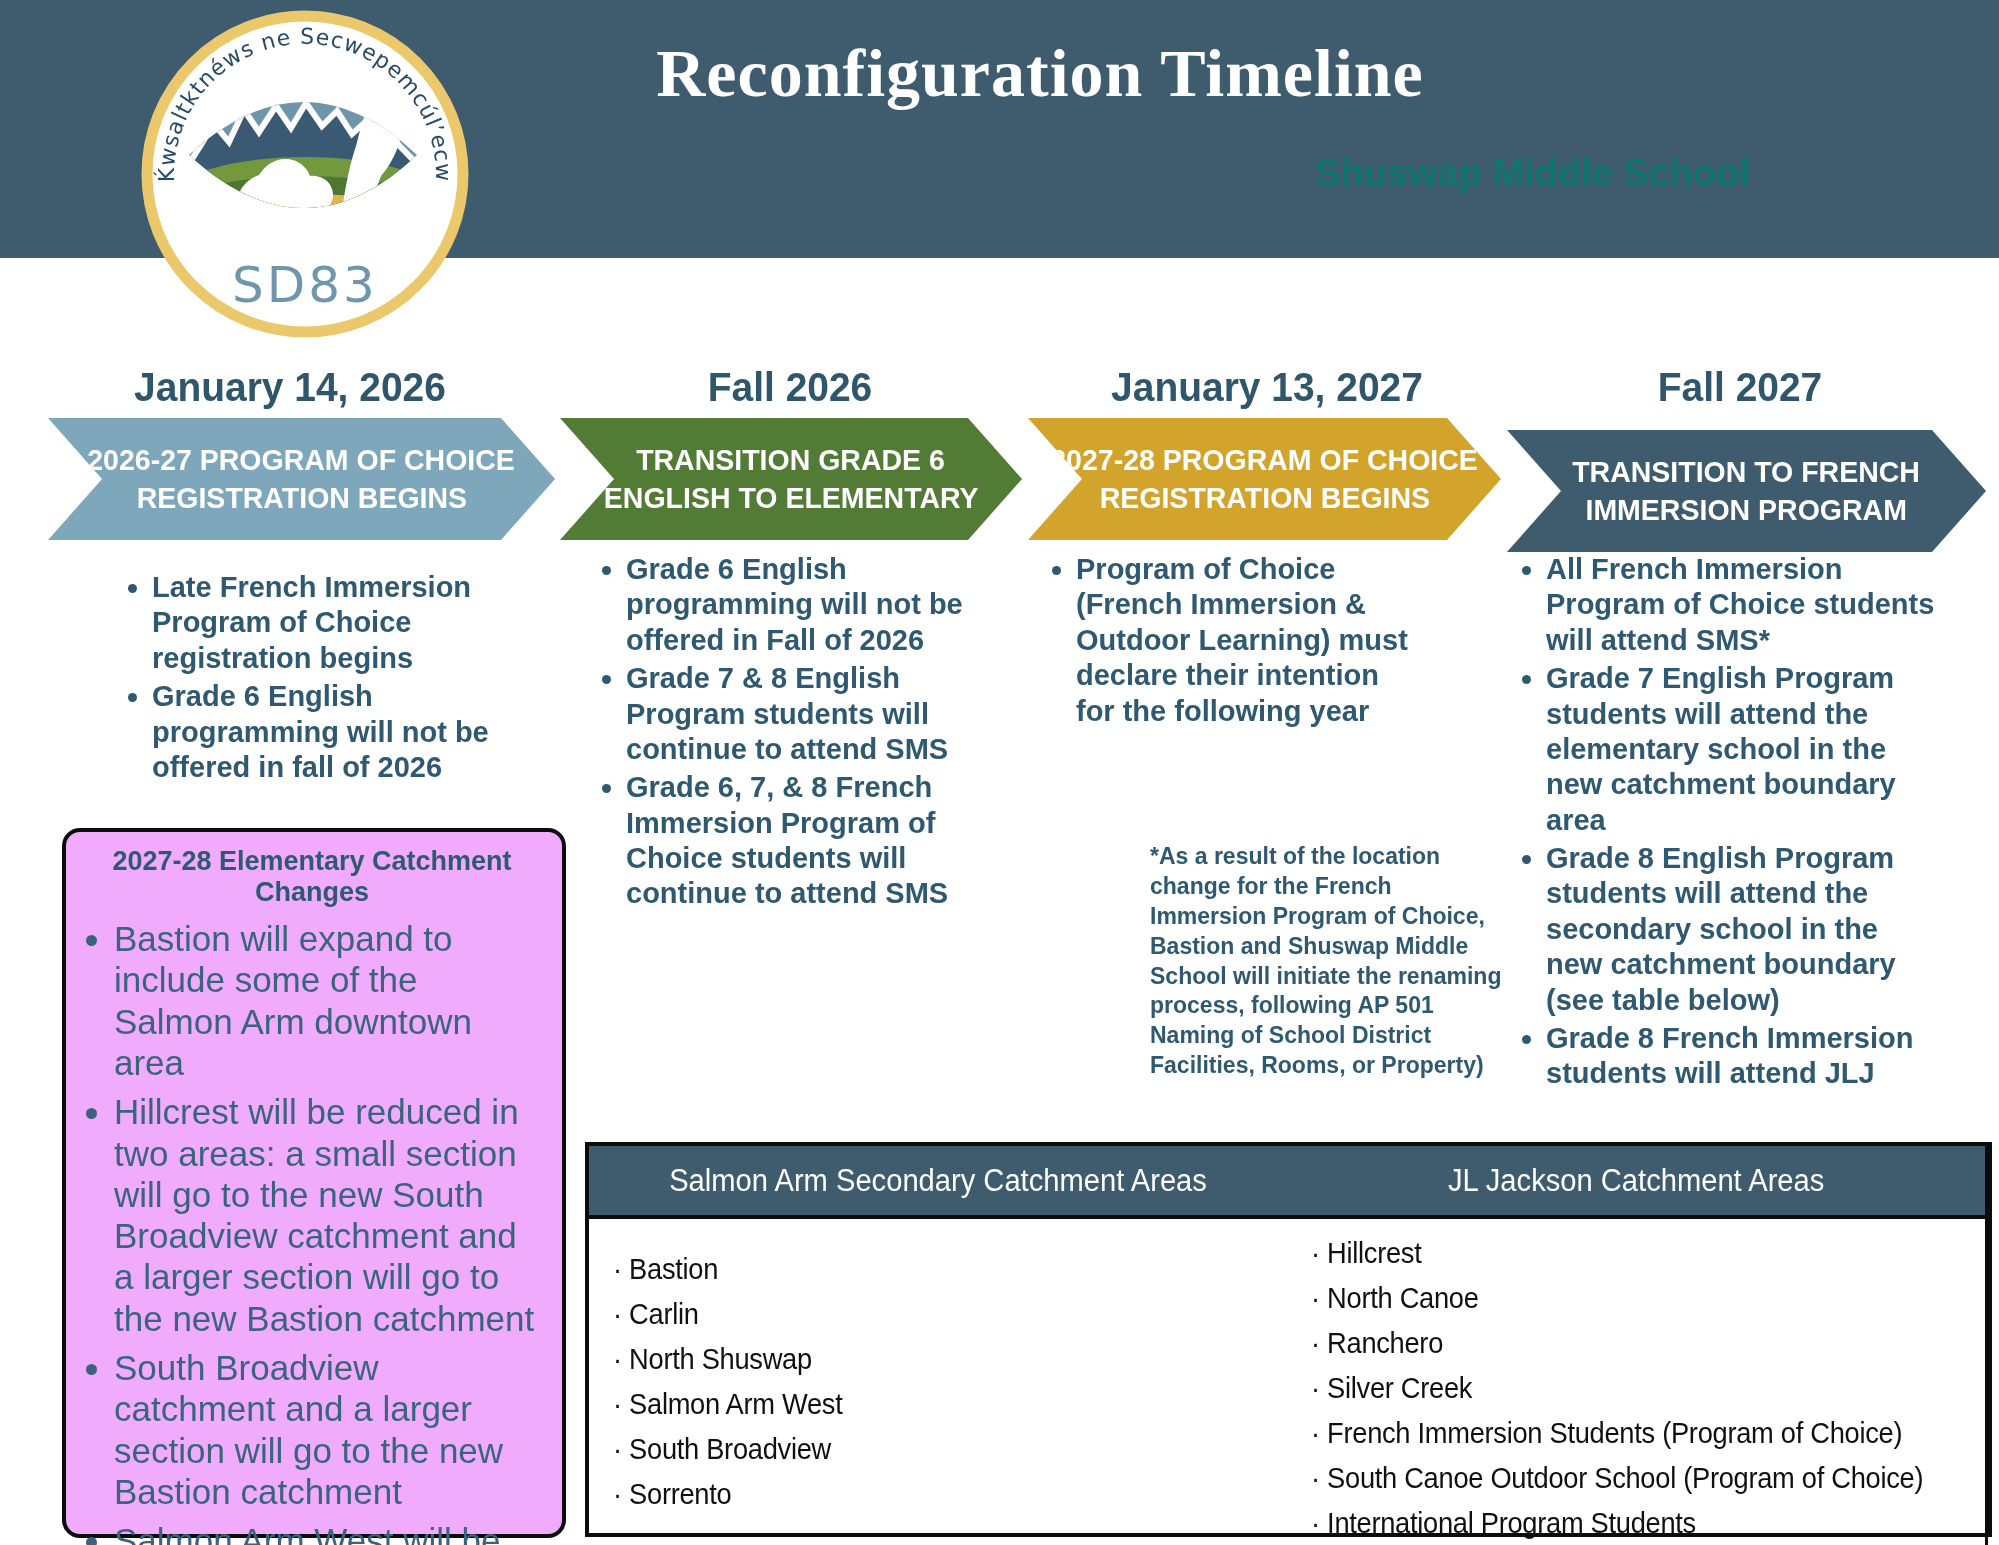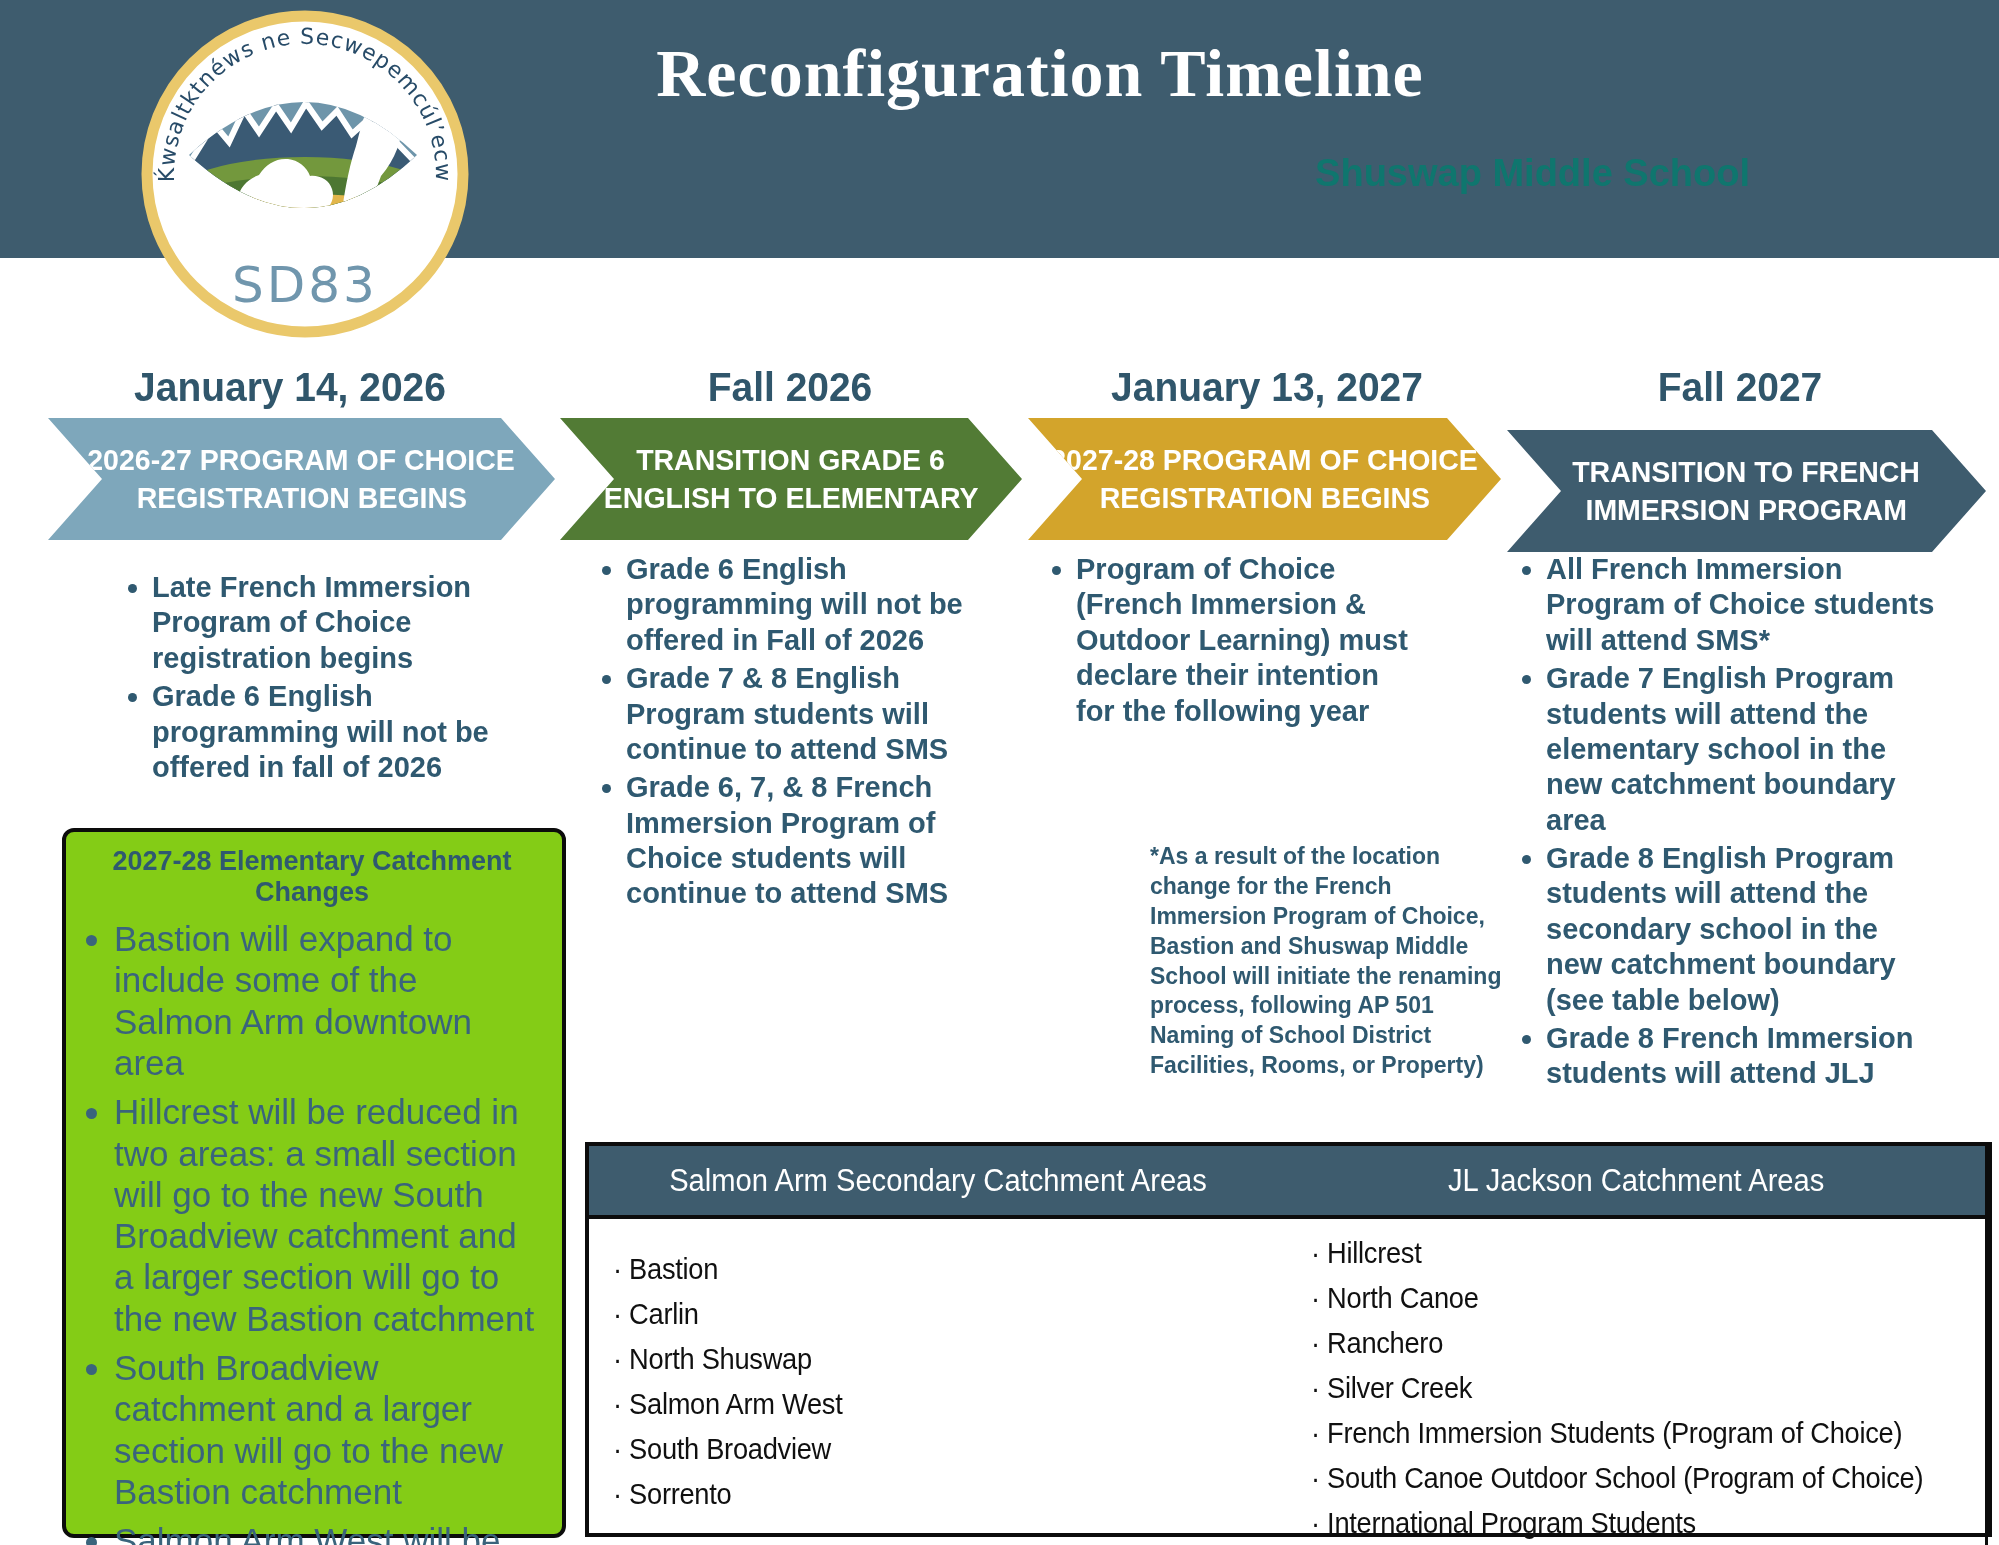--- a/index.html
+++ b/index.html
@@ -55,22 +55,22 @@
   .col-4 { left:1512px; top:552px; width:428px; }
 
   .note {
     position:absolute; left:1150px; top:842px; width:362px;
     font-weight:bold; font-size:23px; line-height:1.3; color:#2f5970;
   }
 
   
   .cbox {
     position:absolute; left:62px; top:828px; width:504px; height:710px;
-    border:4px solid #0c0c0c; border-radius:12px; padding:14px 20px 0 16px;
-    background:#84cc16;
+    border:4px solid #0c0c0c; border-radius:18px; padding:14px 20px 0 16px;
+    background:#f0abfc;
   }
   .cbox-title {
     text-align:center; font-weight:bold; font-size:27px; color:#2f5970;
     line-height:1.15; margin-bottom:10px;
   }
   .cbox ul { margin:0; padding-left:32px; color:#3a647c; font-size:35px; line-height:1.18; }
   .cbox li { margin-bottom:8px; }
 
   
   .ctable {

